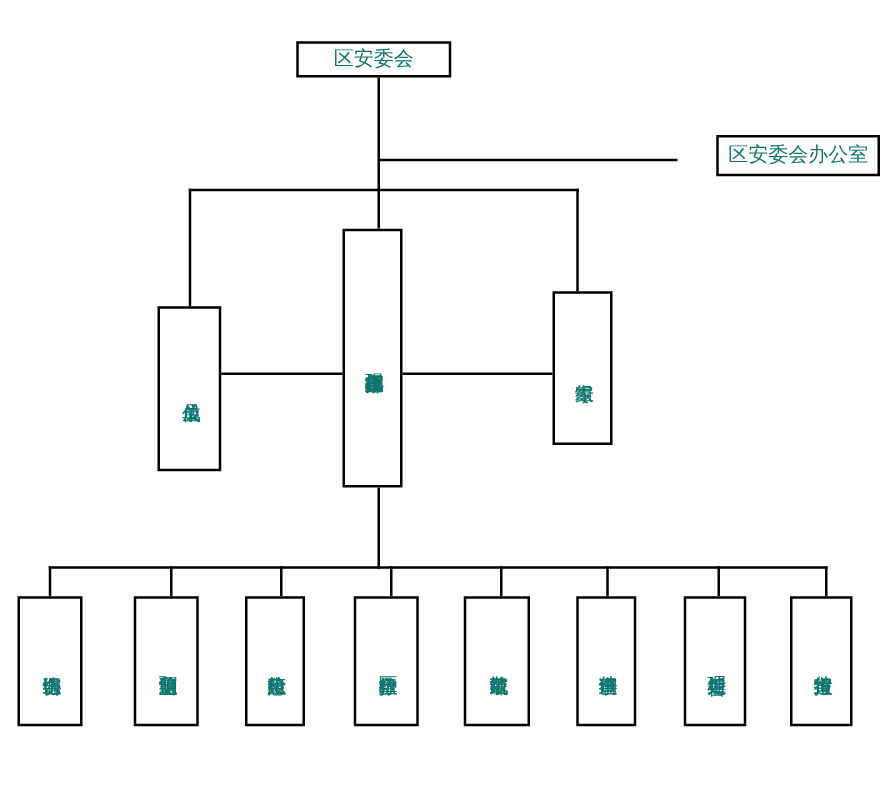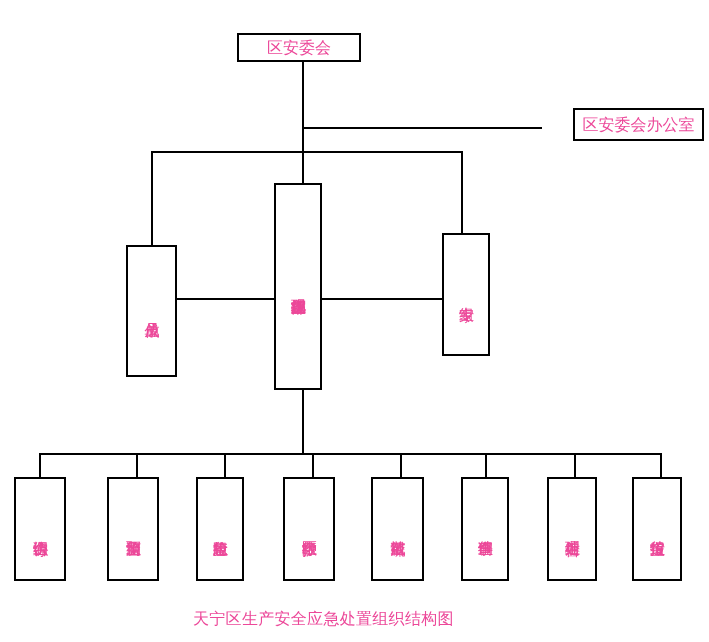--- a/index.html
+++ b/index.html
@@ -6,21 +6,21 @@
     margin: 0;
     padding: 0;
     background: #ffffff;
   }
   .canvas {
     position: relative;
     width: 709px;
     height: 642px;
     background: #ffffff;
     font-family: "Liberation Serif", "DejaVu Serif", serif;
-    color: #ec4899;
+    color: #0f766e;
     overflow: hidden;
   }
   .node {
     position: absolute;
     box-sizing: border-box;
     border: 2px solid #000000;
     background: #ffffff;
     display: flex;
     align-items: center;
     justify-content: center;
@@ -148,15 +148,14 @@
   <div class="node box-g6">
     <span class="v-label">事件调查组</span>
   </div>
   <div class="node box-g7">
     <span class="v-label">善后处理组</span>
   </div>
   <div class="node box-g8">
     <span class="v-label">宣传报道组</span>
   </div>
 
-  <div class="caption">天宁区生产安全应急处置组织结构图</div>
 
 </div>
 
 </body></html>

